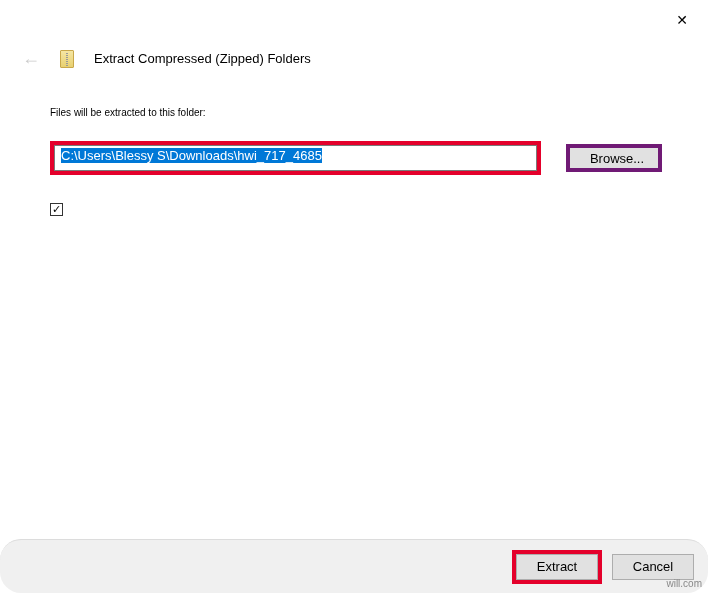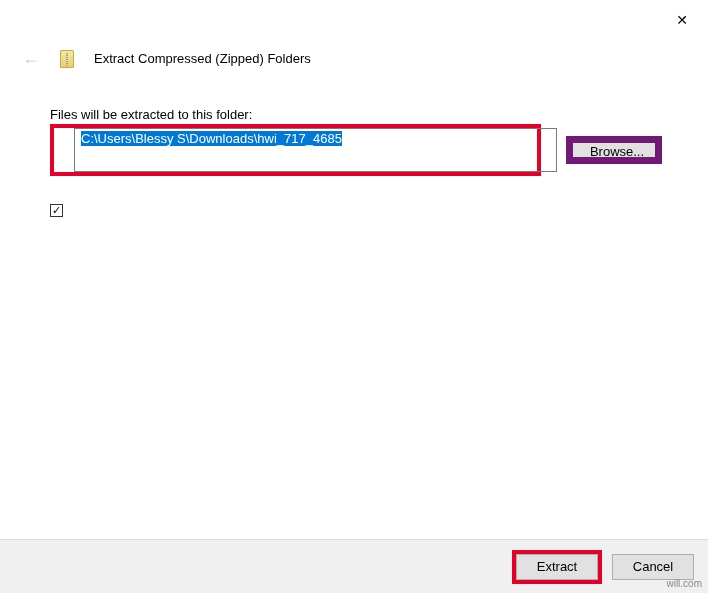--- a/index.html
+++ b/index.html
@@ -56,51 +56,50 @@
     .content {
       padding: 38px 50px 0 50px;
     }
     .main-heading {
       color: #003399;
       font-size: 19px;
       font-weight: 400;
       margin: 0 0 32px 0;
     }
     .label {
-      font-size: 13px;
-      margin-bottom: 2px;
+      font-size: 10px;
+      margin-bottom: 23px;
     }
     .path-row {
       display: flex;
       gap: 10px;
       align-items: center;
       margin-bottom: 28px;
     }
     .path-input-wrap {
       border: 4px solid #e4002b;
       padding: 0;
       flex: 0 0 491px;
     }
     .path-input {
       width: 100%;
-      height: 44px;
+      height: 26px;
       border: 1px solid #7a7a7a;
       padding: 2px 6px;
       font-size: 13px;
-      margin-left: 20px;
     }
     .path-input .selected {
       background: #0078d7;
       color: #fff;
     }
     .browse-btn {
       width: 96px;
       height: 28px;
       background: #e1e1e1;
-      border: 7px solid #701a75;
+      border: 4px solid #701a75;
       font-size: 13px;
       cursor: pointer;
       margin-left: auto;
       margin-right: -4px;
       padding-left: 12px;
     }
     .checkbox-row {
       display: flex;
       align-items: center;
       gap: 6px;
@@ -122,20 +121,21 @@
       left: 0;
       right: 0;
       height: 54px;
       background: #f0f0f0;
       border-top: 1px solid #dcdcdc;
       display: flex;
       justify-content: flex-end;
       align-items: center;
       padding-right: 14px;
       gap: 10px;
+      border-radius: 21px;
     }
     .footer-btn {
       width: 82px;
       height: 26px;
       background: #e1e1e1;
       border: 1px solid #adadad;
       font-size: 13px;
       cursor: pointer;
     }
     .extract-wrap {

